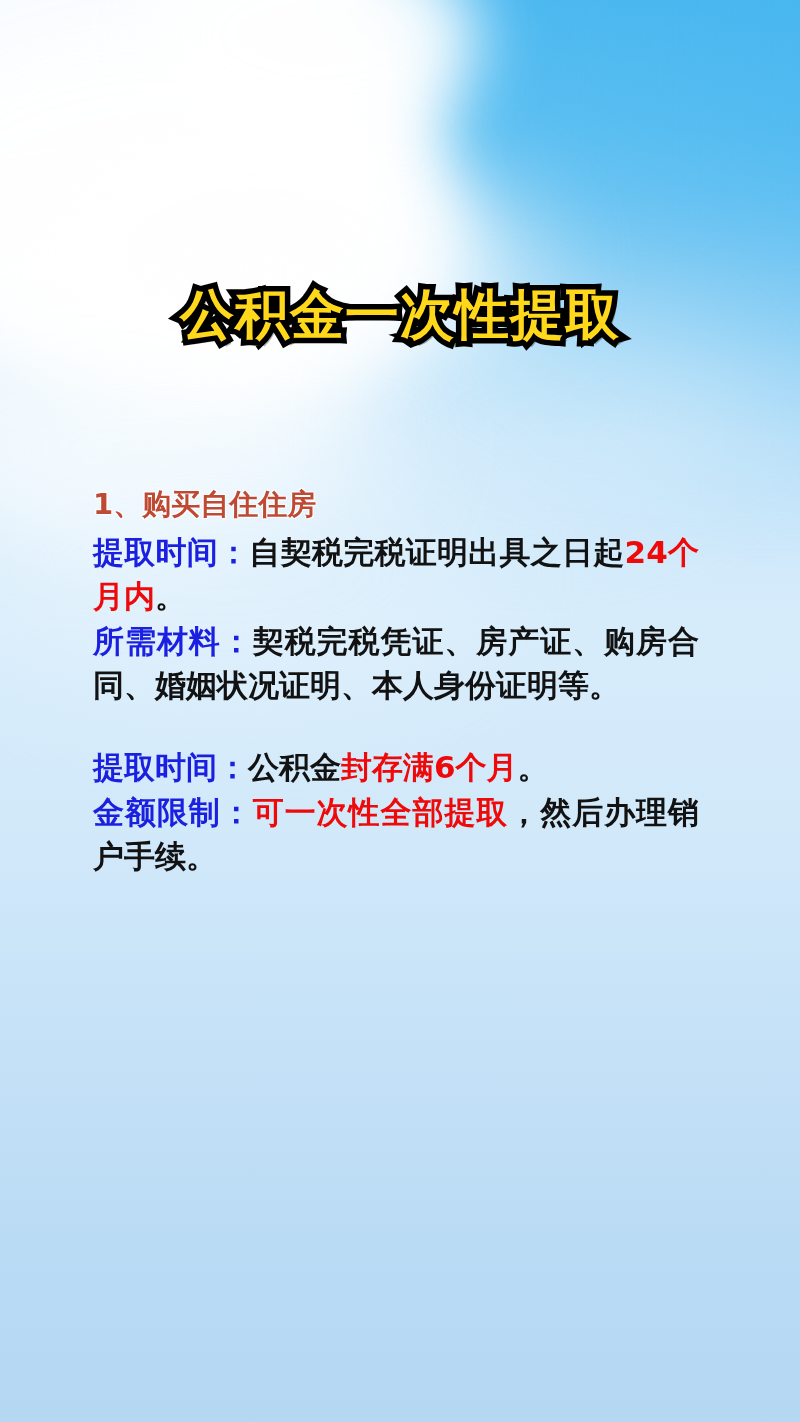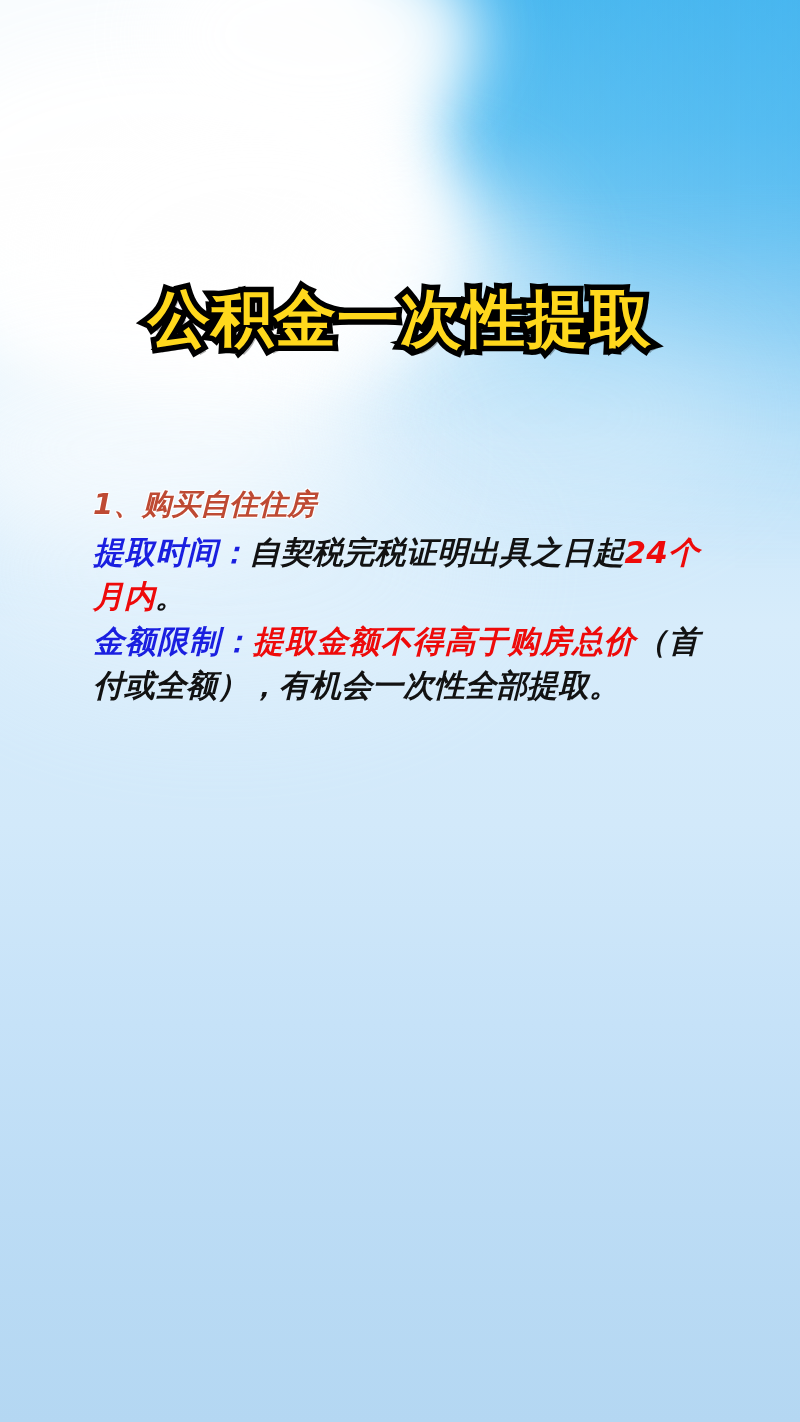--- a/index.html
+++ b/index.html
@@ -66,39 +66,38 @@
     position: absolute;
     left: 0;
     top: 288px;
     width: 800px;
     text-align: center;
   }
   .poster-title {
     display: inline-block;
     font-family: "DejaVu Sans", "Liberation Sans", sans-serif;
     font-weight: 700;
-    font-size: 62px;
+    font-size: 54px;
     line-height: 1.0;
     letter-spacing: 1px;
     color: #FFD81C;
     -webkit-text-stroke: 11px #000000;
     paint-order: stroke fill;
     text-shadow:
        3px 3px 0 rgba(0,0,0,0.55),
        5px 5px 0 rgba(0,0,0,0.30);
     white-space: nowrap;
   }
 
   
   #content {
     position: absolute;
     left: 93px;
     top: 486px;
     width: 606px;
-    font-style: italic;
   }
   .section { margin: 0 0 38px 0; }
   .section:last-child { margin-bottom: 0; }
 
   .sec-heading {
     font-family: "DejaVu Sans", "Liberation Sans", sans-serif;
     font-weight: 700;
     font-size: 29px;
     line-height: 1.30;
     color: #BE4A33;
@@ -142,19 +141,21 @@
   <div class="cloud cloud-i"></div>
 
   <div id="title-block">
     <span class="poster-title">公积金一次性提取</span>
   </div>
 
   <div id="content">
       <div class="section">
         <div class="sec-heading">1、购买自住住房</div>
         <p class="line"><span class="lbl">提取时间：</span><span class="blk">自契税完税证明出具之日起</span><span class="hl">24个月内</span><span class="blk">。</span></p>
-        <p class="line"><span class="lbl">金额限制：</span><span class="hl">提取金额不得高于购房总价</span><span class="blk">（首付或全额），有机会一次性全部提取。</span></p>
+        <p class="line"><span class="lbl">所需材料：</span><span class="blk">契税完税凭证、房产证、购房合同、婚姻状况证明、本人身份证明等。</span></p>
       </div>
       <div class="section">
+        <p class="line"><span class="lbl">提取时间：</span><span class="blk">公积金</span><span class="hl">封存满6个月</span><span class="blk">。</span></p>
+        <p class="line"><span class="lbl">金额限制：</span><span class="hl">可一次性全部提取</span><span class="blk">，然后办理销户手续。</span></p>
       </div>
     </div>
 
 </div>
 
 </body></html>

